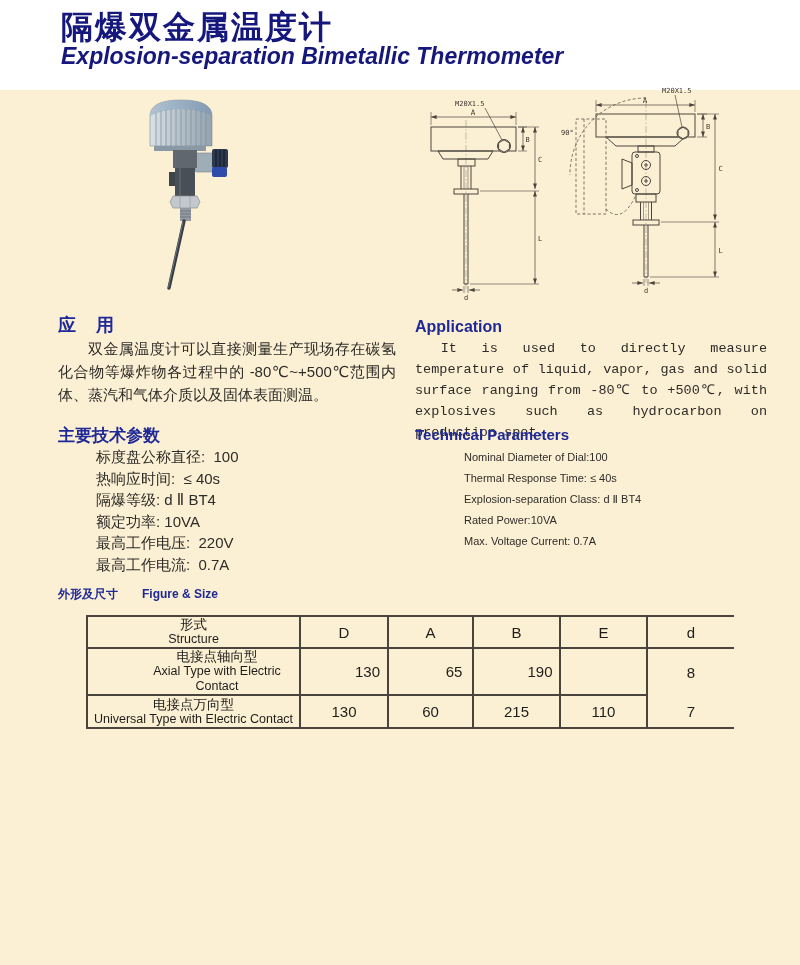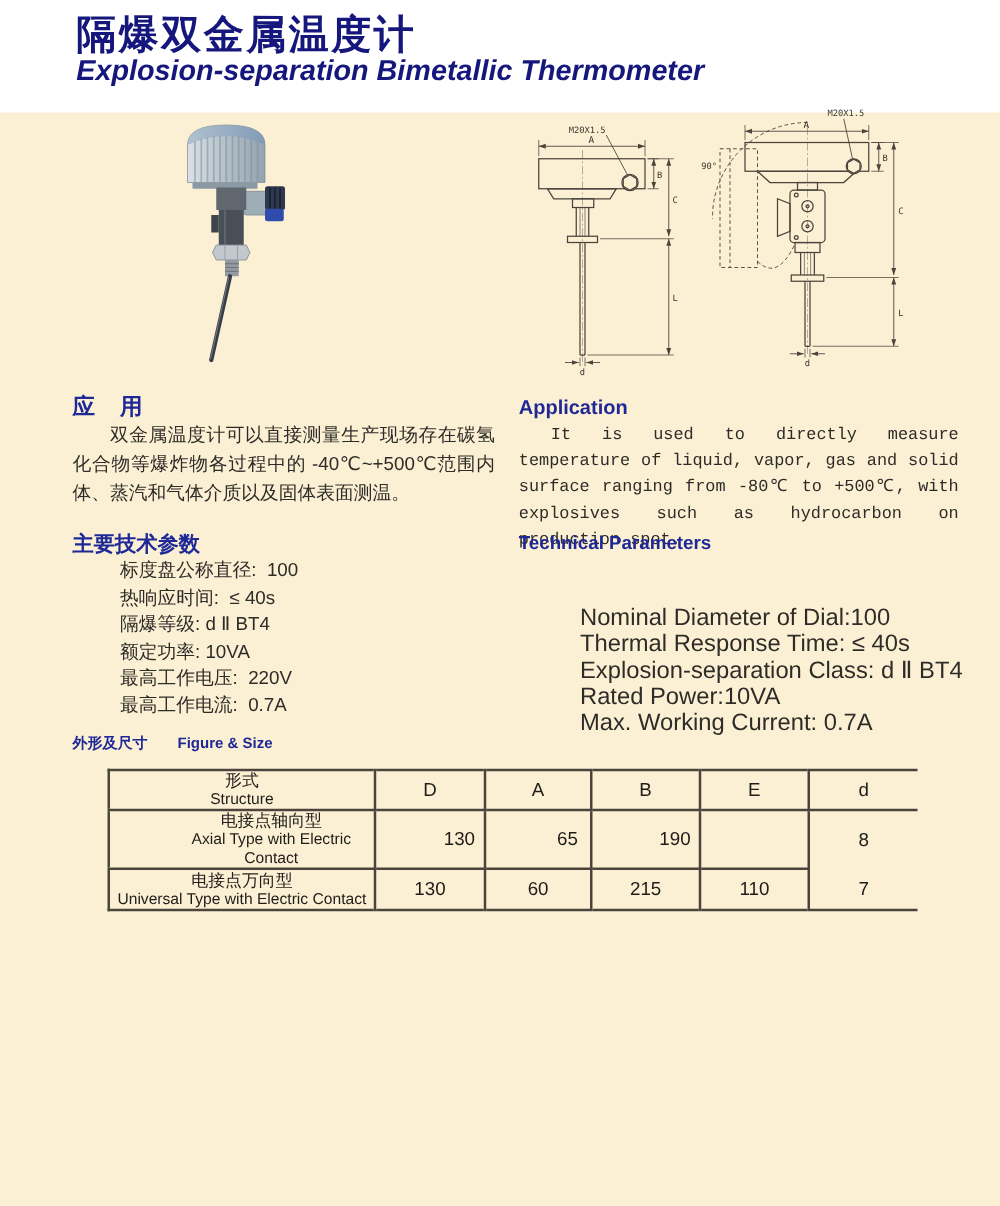--- a/index.html
+++ b/index.html
@@ -43,21 +43,21 @@
   #app-body-en{
     position:absolute;left:415px;top:248px;width:352px;
     font-size:13.5px;line-height:21px;text-indent:1.9em;color:#2e2c28;
     text-align:justify;
     font-family:Liberation Mono, monospace;
   }
   
   #par-h-cn{left:58px;top:334px;font-size:17px;}
   #par-list-cn{position:absolute;left:96px;top:356px;font-size:15px;line-height:21.5px;color:#2e2c28;}
   #par-h-en{left:415px;top:336px;font-size:15px;}
-  #par-list-en{position:absolute;left:464px;top:357px;font-size:19px;line-height:21px;color:#2e2c28;margin-top:37px;}
+  #par-list-en{position:absolute;left:464px;top:357px;font-size:11px;line-height:21px;color:#2e2c28;}
   .p-item{white-space:pre;}
   
   #fs-h{left:58px;top:496px;font-size:12px;}
   #fs-h .en{margin-left:24px;}
   
   .size-table{
     position:absolute;left:86px;top:525px;width:647px;
     border-collapse:collapse;table-layout:fixed;
     border-top:2px solid #4a443c;border-left:2px solid #4a443c;border-bottom:2px solid #4a443c;
   }
@@ -253,42 +253,42 @@
     <text x="104" y="8" font-size="7">M20X1.5</text>
     <text x="87" y="17.5" font-size="7.5" text-anchor="middle">A</text>
     <text x="148" y="44" font-size="7">B</text>
     <text x="160.5" y="86" font-size="7">C</text>
     <text x="160.5" y="168" font-size="7">L</text>
     <text x="88" y="208" font-size="7" text-anchor="middle">d</text>
     <text x="3" y="50" font-size="7">90°</text>
   </svg>
 
   <div class="h-cn" id="app-h-cn">应　用</div>
-  <div id="app-body-cn">双金属温度计可以直接测量生产现场存在碳氢化合物等爆炸物各过程中的 -40℃~+500℃范围内体、蒸汽和气体介质以及固体表面测温。</div>
+  <div id="app-body-cn">双金属温度计可以直接测量生产现场存在碳氢化合物等爆炸物各过程中的 -80℃~+500℃范围内体、蒸汽和气体介质以及固体表面测温。</div>
 
   <div class="h-en" id="app-h-en">Application</div>
   <div id="app-body-en">It is used to directly measure temperature of liquid, vapor, gas and solid surface ranging from -80℃ to +500℃, with explosives such as hydrocarbon on production spot.</div>
 
   <div class="h-cn" id="par-h-cn">主要技术参数</div>
   <div id="par-list-cn">
     <div class="p-item">标度盘公称直径:  100</div>
     <div class="p-item">热响应时间:  ≤ 40s</div>
     <div class="p-item">隔爆等级: d Ⅱ BT4</div>
     <div class="p-item">额定功率: 10VA</div>
     <div class="p-item">最高工作电压:  220V</div>
     <div class="p-item">最高工作电流:  0.7A</div>
   </div>
 
   <div class="h-en" id="par-h-en">Technical Parameters</div>
   <div id="par-list-en">
     <div class="p-item">Nominal Diameter of Dial:100</div>
     <div class="p-item">Thermal Response Time: ≤ 40s</div>
     <div class="p-item">Explosion-separation Class: d Ⅱ BT4</div>
     <div class="p-item">Rated Power:10VA</div>
-    <div class="p-item">Max. Working Current: 0.7A</div>
+    <div class="p-item">Max. Voltage Current: 0.7A</div>
   </div>
 
   <div class="h-cn" id="fs-h">
     <span>外形及尺寸</span><span class="en">Figure &amp; Size</span>
   </div>
 
   <table class="size-table">
     <colgroup>
       <col style="width:213px">
         <col style="width:88px">

